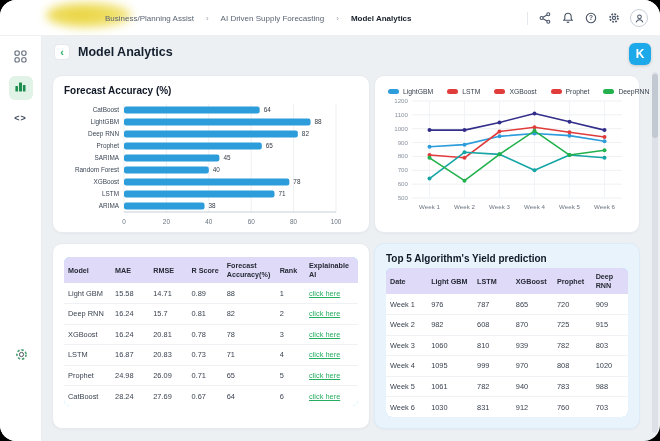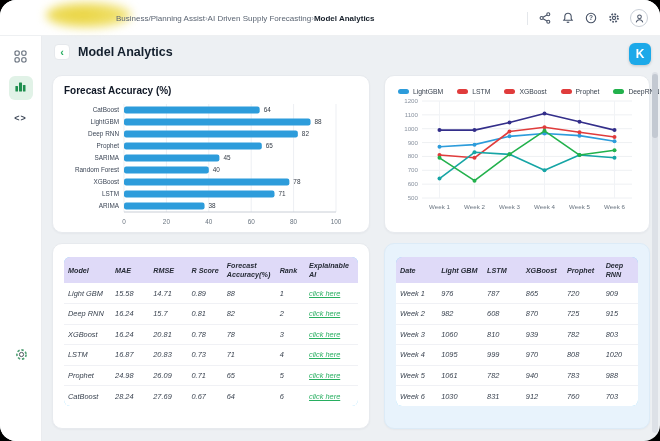--- a/index.html
+++ b/index.html
@@ -3,21 +3,21 @@
 <meta charset="utf-8">
 <style>
   * { margin:0; padding:0; box-sizing:border-box; }
   html,body { width:660px; height:441px; background:#000; font-family:"Liberation Sans","DejaVu Sans",sans-serif; }
   .window { position:relative; width:660px; height:441px; background:#EDF0F3; border-radius:16px; overflow:hidden; }
 
   
   .navbar { position:absolute; top:0; left:0; right:0; height:36px; background:#fff; border-bottom:1px solid #EEF0F2; z-index:5; }
   .logo-blur { position:absolute; top:2px; left:46px; width:86px; height:26px; border-radius:50%;
     background:radial-gradient(ellipse at 40% 50%, #e8d23a 0%, #f0e06a 55%, rgba(240,224,106,0) 100%); filter:blur(5px); }
-  .breadcrumb { position:absolute; left:105px; top:0; height:36px; display:flex; align-items:center; gap:0; font-size:8px; color:#5A6472;margin-left:11px; }
+  .breadcrumb { position:absolute; left:105px; top:0; height:36px; display:flex; align-items:center; gap:12px; font-size:8px; color:#5A6472; }
   .breadcrumb .sep { color:#9AA2AE; font-size:8px; }
   .breadcrumb .crumb { cursor:default; }
   .breadcrumb .crumb.current { color:#17202B; font-weight:bold; }
   .nav-icons { position:absolute; right:12px; top:0; height:36px; display:flex; align-items:center; gap:10px; }
   .nav-divider { width:1px; height:13px; background:#E4E7EB; }
   .nav-icon { width:13px; height:13px; display:flex; align-items:center; justify-content:center; color:#4A5568; }
   .avatar { width:18px; height:18px; border:1px solid #C9CFD7; border-radius:50%; display:flex; align-items:center; justify-content:center; color:#4A5568; background:#fff; }
 
   
   .sidebar { position:absolute; top:36px; left:0; bottom:0; width:42px; background:#fff; border-right:1px solid #EAECEF; display:flex; flex-direction:column; align-items:center; padding-top:10px; z-index:4; }
@@ -26,33 +26,33 @@
   .side-code { font-size:9px; color:#3C4656; letter-spacing:1px; font-weight:bold; }
   .side-bottom { position:absolute; bottom:75px; left:0; width:42px; display:flex; justify-content:center; }
 
   
   .content { position:absolute; top:36px; left:42px; right:0; bottom:0; }
   .page-header { position:absolute; top:8px; left:12px; display:flex; align-items:center; gap:8px; }
   .back-btn { width:16px; height:16px; background:#fff; border:1px solid #E5E8EC; border-radius:4px; display:flex; align-items:center; justify-content:center; color:#27AE60; font-size:11px; font-weight:bold; line-height:1; cursor:pointer; }
   .page-title { font-size:12.5px; font-weight:bold; color:#14202E; }
   .k-btn { position:absolute; top:7px; right:9px; width:22px; height:22px; border-radius:6px; background:#1CA9E9; color:#fff; font-size:12px; font-weight:bold; display:flex; align-items:center; justify-content:center; box-shadow:0 1px 3px rgba(0,0,0,.18); cursor:pointer; }
 
-  .cards { position:absolute; top:39px; left:10px; display:grid; grid-template-columns:318px 266px; grid-template-rows:158px 186px; gap:10px 14px; }
+  .cards { position:absolute; top:39px; left:10px; display:grid; grid-template-columns:318px 266px; grid-template-rows:158px 186px; gap:10px 4px; }
   .card { background:#fff; border:1px solid #E7EAEE; border-radius:10px; padding:9px 11px; box-shadow:0 1px 2px rgba(16,24,40,.04); }
   .card-title { font-size:10px; font-weight:bold; color:#101826; margin-bottom:4px; }
   .card.blue { background:#E8F3FC; border-color:#DCEBF7; }
 
   
   .legend { display:flex; align-items:center; gap:14px; margin:3px 0 1px 2px; }
   .legend-item { display:flex; align-items:center; gap:4px; }
   .legend-swatch { width:11px; height:5px; border-radius:3px; }
   .legend-label { font-size:6.8px; color:#39424F; }
 
   
-  .tbl-wrap { border-radius:6px; overflow:hidden; margin-top:4px; background:#7dd3fc;font-style:italic; }
+  .tbl-wrap { border-radius:6px; overflow:hidden; margin-top:4px; background:#7dd3fc; }
   table { width:100%; border-collapse:collapse; table-layout:fixed; }
   th { background:#DFDAF8; font-size:7.2px; color:#262B36; text-align:left; padding:4px 4px; font-weight:bold; line-height:1.25; }
   td { font-size:7.4px; color:#39424F; padding:0 4px; height:20.5px; border-bottom:1px solid #F0F1F5; background:#fff; }
   tr:last-child td { border-bottom:none; }
   a.cell-link { color:#27AE60; text-decoration:underline; cursor:pointer; }
 
   #tbl-error col:nth-child(1){width:16%} #tbl-error col:nth-child(2){width:13%}
   #tbl-error col:nth-child(3){width:13%} #tbl-error col:nth-child(4){width:12%}
   #tbl-error col:nth-child(5){width:18%} #tbl-error col:nth-child(6){width:10%}
   #tbl-error col:nth-child(7){width:18%}
@@ -379,20 +379,21 @@
                   <td>64</td>
                   <td>6</td>
                   <td><a class="cell-link">click here</a></td>
                 </tr>
               </tbody>
             </table>
         </div>
       </div>
 
       <div class="card blue">
+        <div class="card-title">Top 5 Algorithm's Yield prediction</div>
         <div class="tbl-wrap">
           <table id="tbl-yield">
               <colgroup>
                 <col>
                 <col>
                 <col>
                 <col>
                 <col>
                 <col>
               </colgroup>

